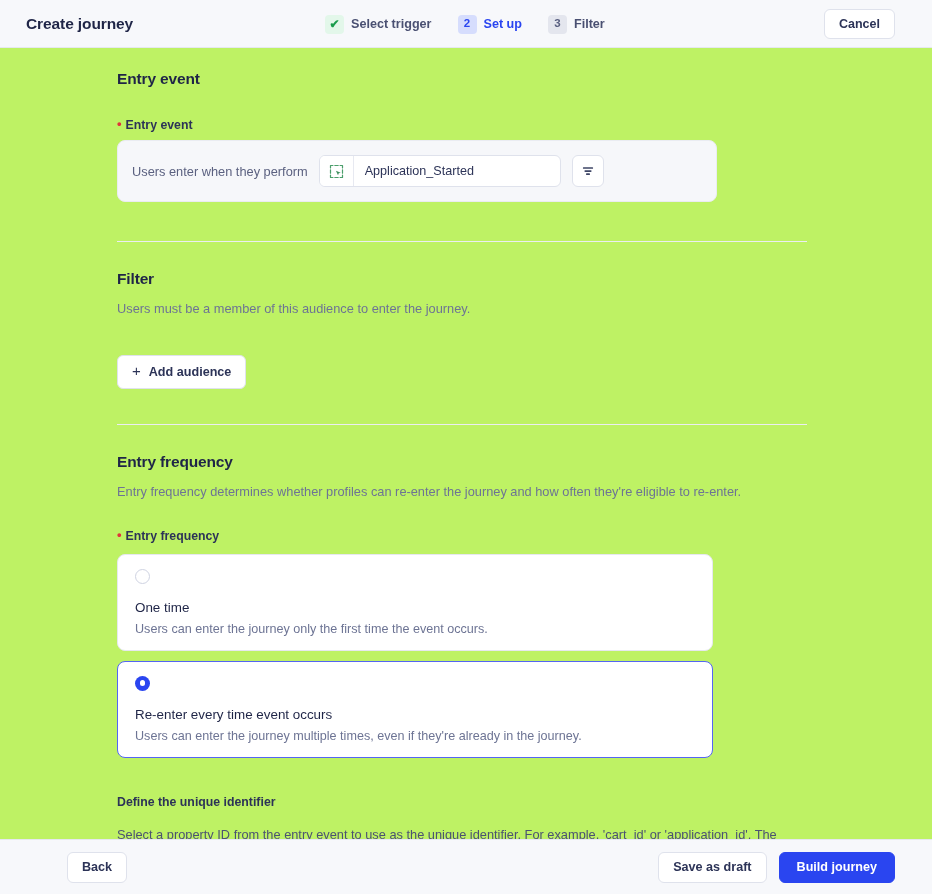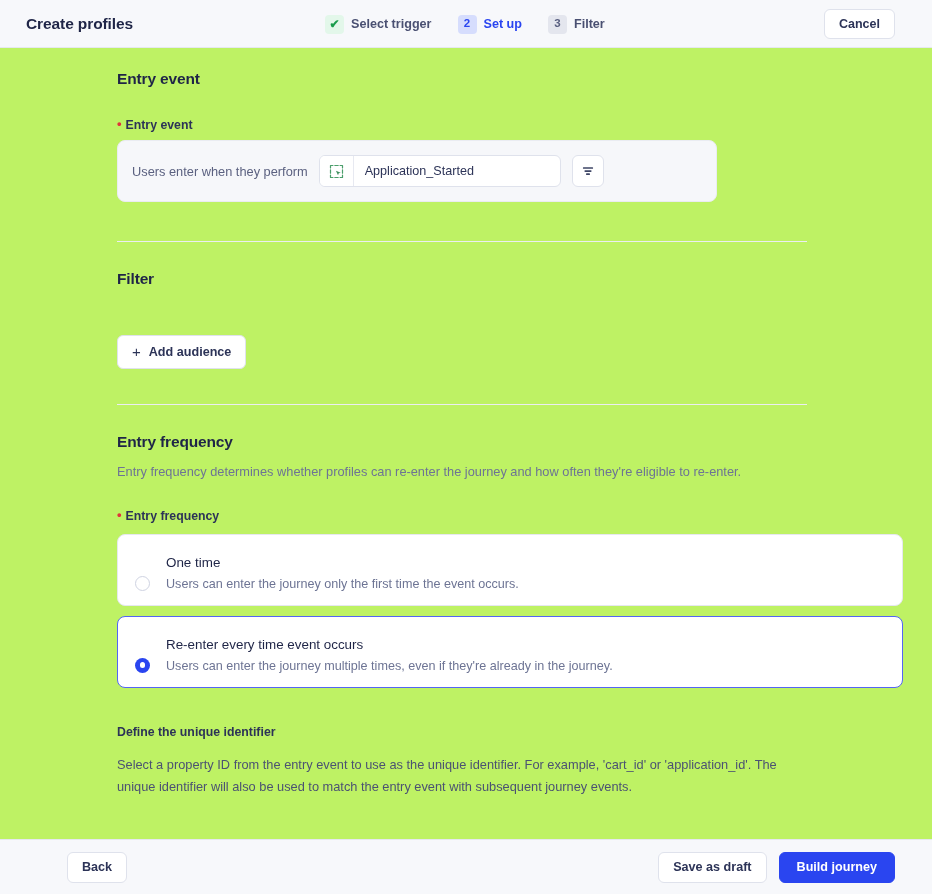--- a/index.html
+++ b/index.html
@@ -254,30 +254,31 @@
     font-size: 15px;
     font-weight: 400;
     line-height: 1;
     position: relative;
     top: -1px;
     color: #2c3357;
   }
 
   
   .radio-card {
-    width: 786px;
+    width: 596px;
     border: 1px solid #e6e8ef;
     border-radius: 8px;
     background: #ffffff;
     display: flex;
-    align-items: flex-end;
+    align-items: flex-start;
     padding: 14px 16px 14px 17px;
     gap: 16px;
     cursor: pointer;
     min-height: 72px;
+    flex-direction: column;
   }
 
   .radio-card.selected {
     border: 1.5px solid #5465f3;
   }
 
   .radio-mark {
     width: 15px;
     height: 15px;
     border-radius: 50%;
@@ -369,21 +370,21 @@
     color: #ffffff;
     padding: 0 17px;
   }
 </style>
 </head>
 <body>
 
 <div class="app">
 
   <div class="header">
-    <div class="header-title">Create profiles</div>
+    <div class="header-title">Create journey</div>
 
     <div class="stepper">
 
       <div class="step">
         <span class="step-badge done">✔</span>
         <span class="step-label done">Select trigger</span>
       </div>
 
       <div class="step">
         <span class="step-badge current">2</span>
@@ -437,20 +438,21 @@
         </div>
 
         <div style="height:39px"></div>
         <div class="divider"></div>
 
         
         <div style="height:28px"></div>
         <div class="section-h">Filter</div>
 
         <div style="height:11px"></div>
+        <div class="section-sub">Users must be a member of this audience to enter the journey.</div>
 
         <div style="height:36px"></div>
         <button class="add-audience">
           <span class="plus-glyph">+</span>
           <span>Add audience</span>
         </button>
 
         <div style="height:35px"></div>
         <div class="divider"></div>
 

